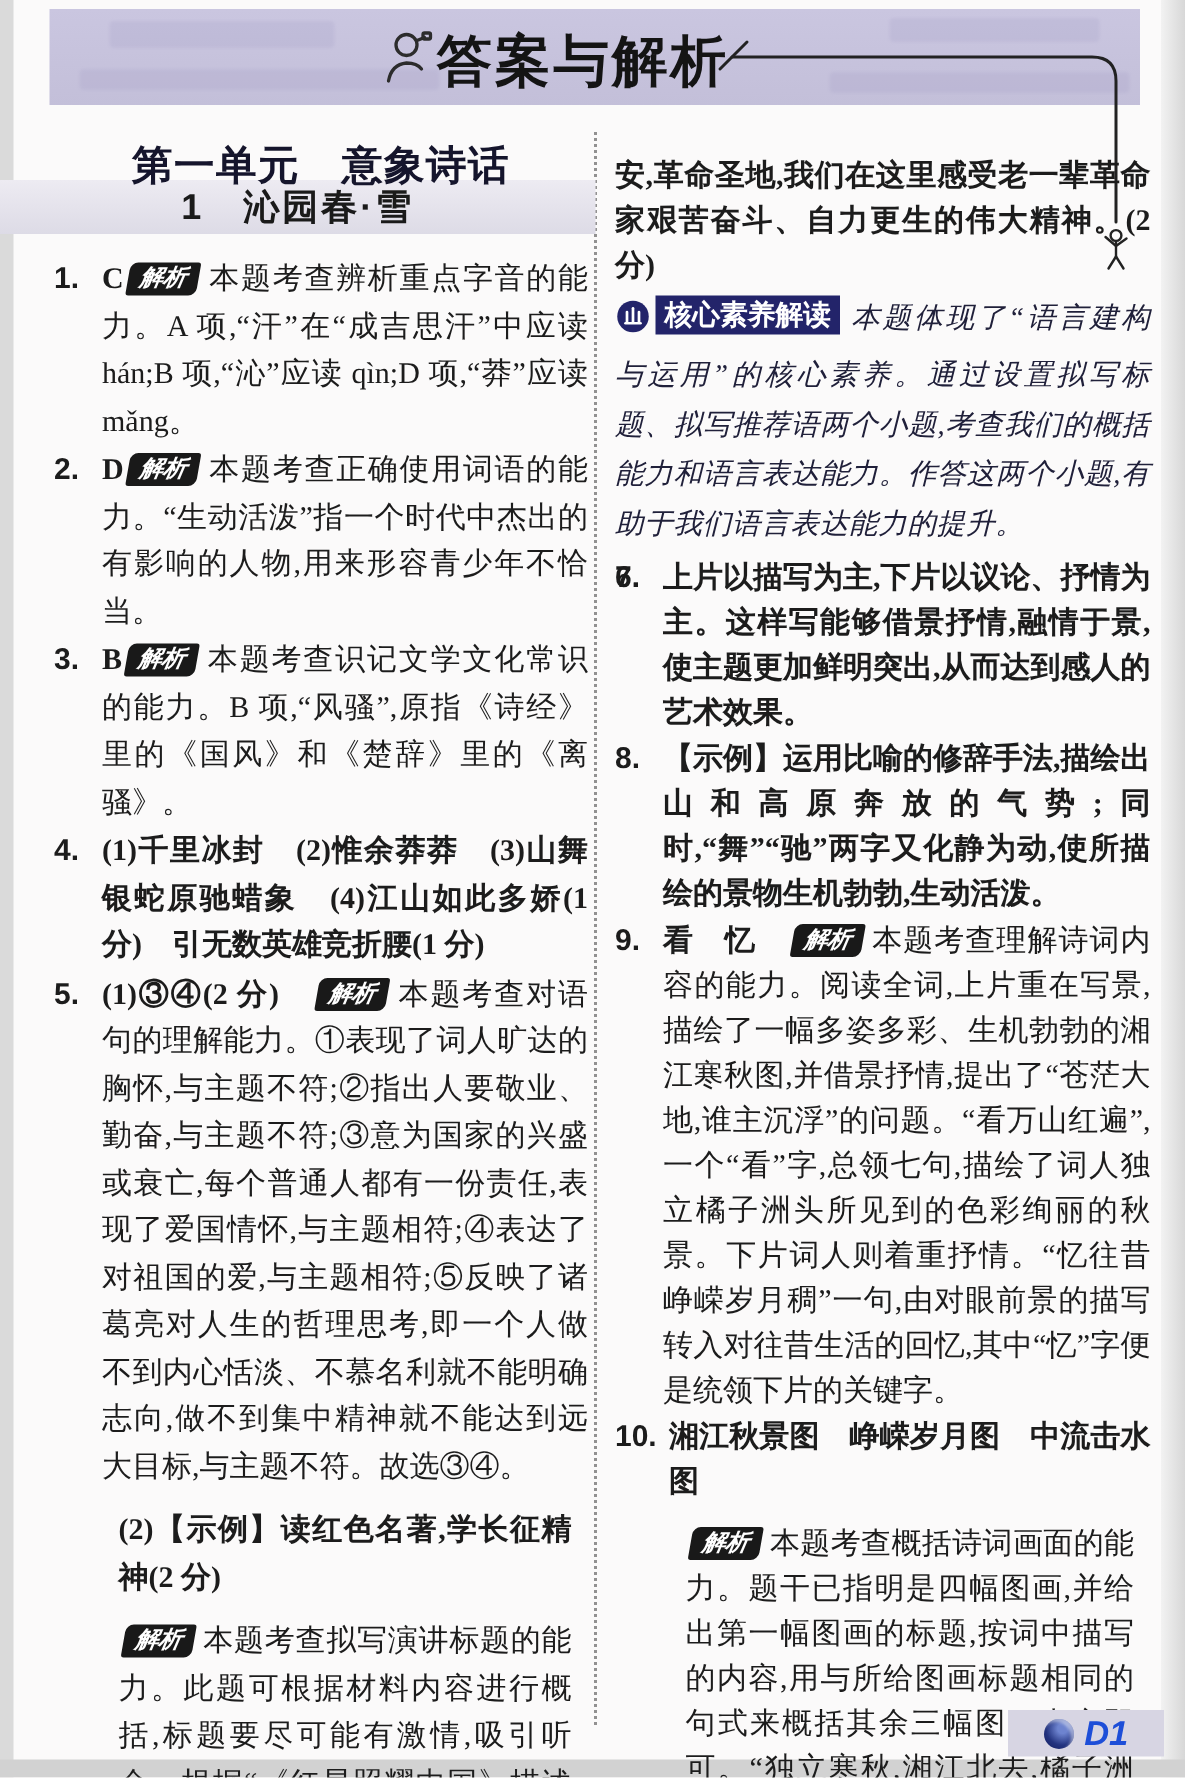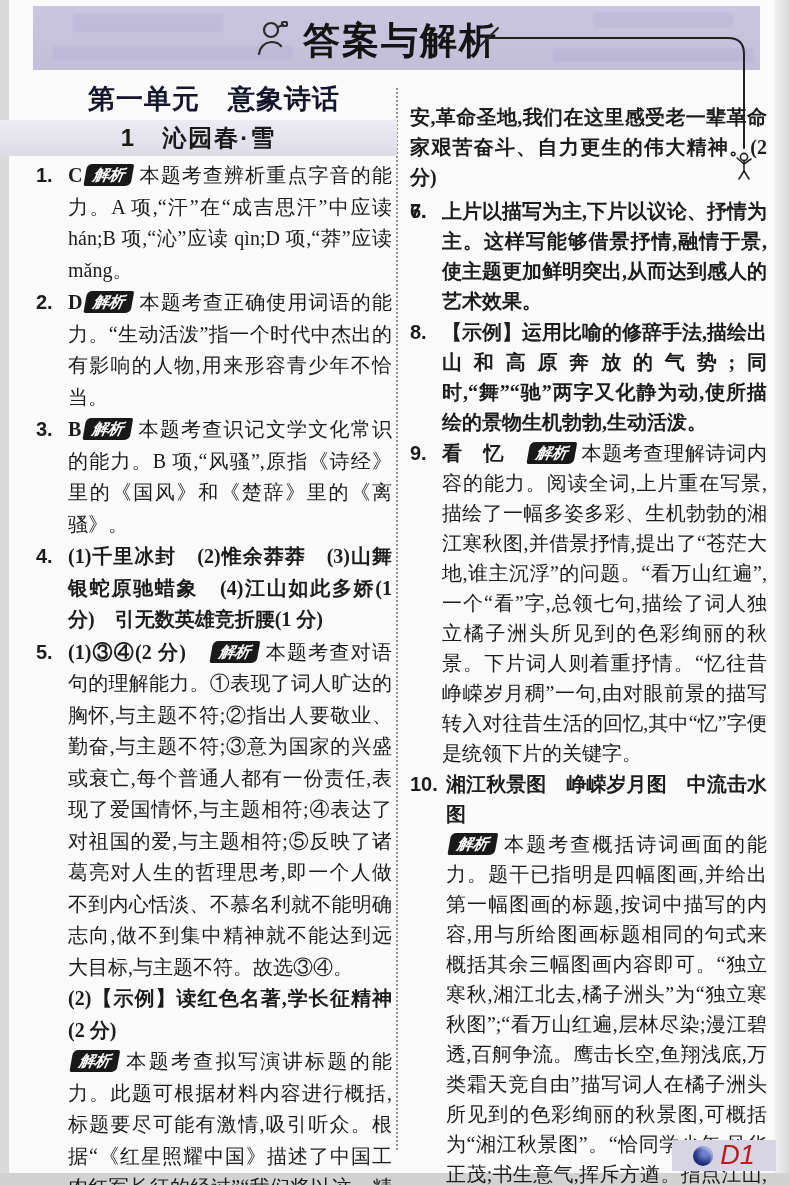--- a/index.html
+++ b/index.html
@@ -11,46 +11,46 @@
   
   .edge-left{position:absolute;left:0;top:0;width:9px;height:100%;background:#dadada;}
   .edge-right{position:absolute;right:0;top:0;width:16px;height:100%;
     background:linear-gradient(90deg,#f2f2f2,#d7d7d7);}
   .edge-bottom{position:absolute;left:0;bottom:0;width:100%;height:12px;background:#d2d2d2;}
 
   
   .header-band{position:absolute;left:33px;top:6px;width:727px;height:64px;
     background:linear-gradient(180deg,#cac6e0,#c3bfd9);}
   .bleed{position:absolute;background:#9a94bf;opacity:.18;border-radius:3px;filter:blur(1px);}
-  .header-title-wrap{position:absolute;left:255px;top:16px;display:flex;align-items:center;gap:12px;}
+  .header-title-wrap{position:absolute;left:255px;top:16px;display:flex;align-items:center;}
   .page-title{font-family:"Liberation Sans","DejaVu Sans",sans-serif;
     font-size:37px;font-weight:700;color:#141414;letter-spacing:2px;}
   .rope-svg{position:absolute;left:460px;top:14px;pointer-events:none;}
 
   
   .divider{position:absolute;left:396px;top:88px;height:1062px;border-left:2px dotted #6f6f6f;opacity:.75;}
-  .col-left{position:absolute;left:36px;top:81px;width:356px;}
+  .col-left{position:absolute;left:36px;top:92px;width:356px;}
   .col-right{position:absolute;left:410px;top:86px;width:357px;}
 
   .unit-title{text-align:center;font-family:"Liberation Sans","DejaVu Sans",sans-serif;
     font-size:27px;font-weight:700;color:#15152c;letter-spacing:1px;margin:0 0 10px 0;}
   .lesson-band{position:absolute;left:0px;top:120px;width:397px;height:36px;
     background:linear-gradient(180deg,#edebf2,#dddbe6);display:flex;align-items:center;justify-content:center;text-align:center;}
   .lesson-title{font-family:"Liberation Sans","DejaVu Sans",sans-serif;
     font-size:24px;font-weight:700;color:#1a1a1a;letter-spacing:2px;}
 
   .items{position:absolute;left:0;top:79px;width:356px;}
   .col-left .items{font-size:20px;line-height:31.5px;}
   .col-right{font-size:20px;line-height:30px;}
   .item{position:relative;padding-left:32px;text-align:justify;margin:0 0 1px 0;}
   .num{position:absolute;left:0;top:0;font-family:"Liberation Sans","DejaVu Sans",sans-serif;
     font-weight:700;}
   .ans{font-weight:700;}
   .analysis{font-weight:400;}
-  .subpara{margin:0;}
+  .subpara{margin:11px;}
   .badge{display:inline-block;background:#191919;color:#fff;
     font-style:italic;font-weight:700;font-size:15.5px;line-height:19px;
     padding:1px 8px 2px 8px;margin:0 6px 0 3px;border-radius:5px 2px 5px 2px;
     transform:skewX(-10deg) translateY(-2px);}
   .cont-para{text-align:justify;font-weight:700;margin:16px 0 4px 0;}
 
   
   .core-block{margin:4px 0 4px 0;text-align:justify;line-height:33px;}
   .core-icon{display:inline-block;vertical-align:-5px;margin-right:3px;}
   .core-label{display:inline-block;background:#23246a;color:#fff;
@@ -59,21 +59,21 @@
     transform:translateY(-2px);}
   .core-text{font-style:italic;font-size:19px;color:#20203a;letter-spacing:.5px;}
 
   
   .page-marker{position:absolute;left:672px;top:1140px;width:104px;height:31px;
     background:#d7d5e3;display:flex;align-items:center;justify-content:center;gap:7px;}
   .marker-icon{width:20px;height:20px;border-radius:50%;
     background:radial-gradient(circle at 62% 32%,#6d83cf 18%,#23337f 60%,#111c5e 100%);
     box-shadow:inset -2px 2px 2px rgba(255,255,255,.45);}
   .page-number{font-family:"Liberation Sans","DejaVu Sans",sans-serif;
-    font-weight:400;font-size:27px;color:#b91c1c;font-style:italic;}
+    font-weight:700;font-size:23px;color:#1d4ed8;font-style:italic;}
 </style>
 </head>
 <body>
 
 <div class="edge-left"></div>
 <div class="edge-right"></div>
 <div class="edge-bottom"></div>
 
 <div class="header-band">
   <div class="bleed" style="left:40px;top:8px;width:150px;height:18px;"></div>
@@ -142,20 +142,33 @@
       
     </div>
 
   </div>
 </div>
 
 <div class="col-right">
 
   <p class="cont-para">安,革命圣地,我们在这里感受老一辈革命家艰苦奋斗、自力更生的伟大精神。(2 分)</p>
 
+  <p class="core-block">
+    <span class="core-icon">
+      <svg width="24" height="24" viewBox="0 0 24 24">
+        <circle cx="12" cy="12" r="10.5" fill="#23246a"></circle>
+        <g stroke="#fff" stroke-width="1.8" stroke-linecap="round" fill="none">
+          <path d="M8 16 V9"></path>
+            <path d="M12 16 V6.5"></path>
+            <path d="M16 16 V9"></path>
+          <path d="M7 16.5 H17"></path>
+        </g>
+      </svg>
+    </span><span class="core-label">核心素养解读</span><span class="core-text">本题体现了“语言建构与运用”的核心素养。通过设置拟写标题、拟写推荐语两个小题,考查我们的概括能力和语言表达能力。作答这两个小题,有助于我们语言表达能力的提升。</span>
+  </p>
 
   <p class="item">
     <span class="num">6.</span>
   </p>
 
   <p class="item">
     <span class="num">7.</span><span class="ans">上片以描写为主,下片以议论、抒情为主。这样写能够借景抒情,融情于景,使主题更加鲜明突出,从而达到感人的艺术效果。</span>
   </p>
 
   <p class="item">

